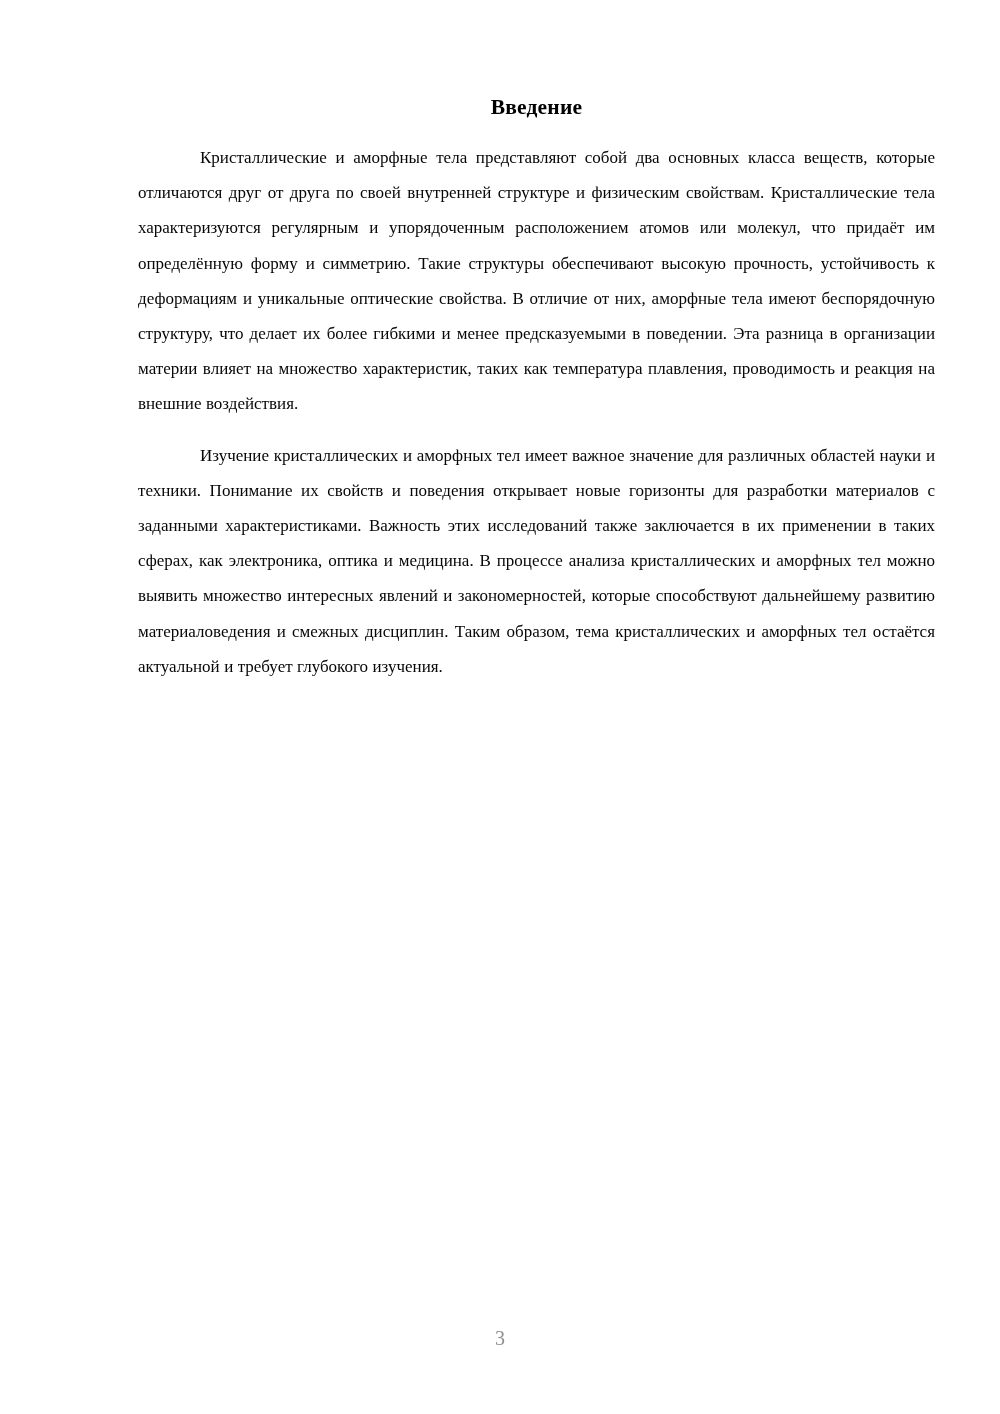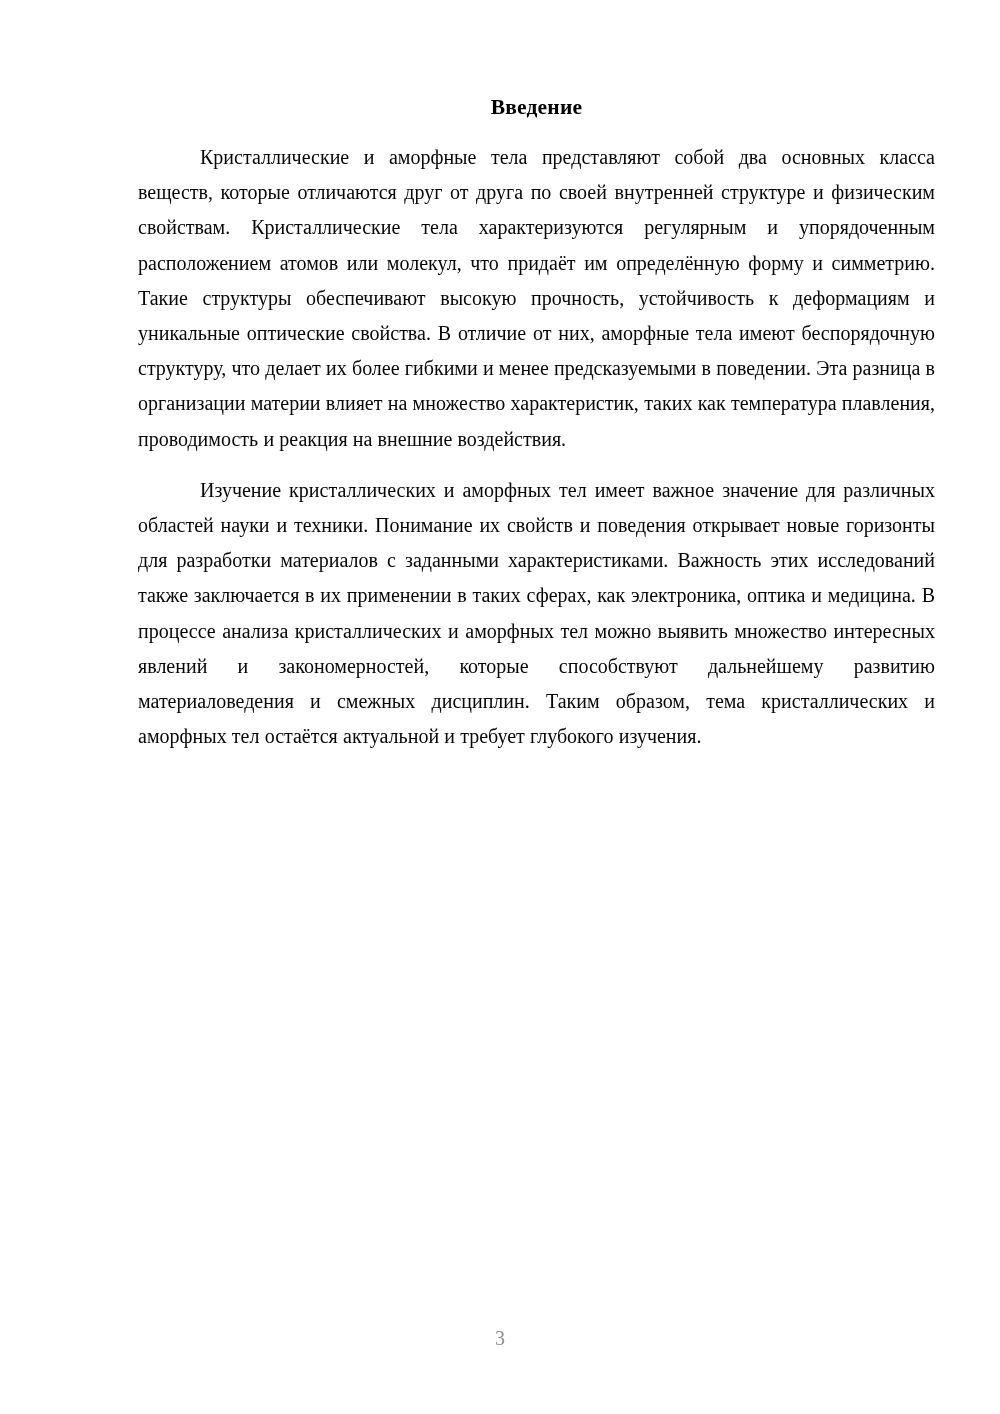--- a/index.html
+++ b/index.html
@@ -36,21 +36,21 @@
     font-size: 21.5px;
     font-weight: bold;
     text-align: center;
     letter-spacing: 0.2px;
     line-height: 30px;
     margin: 0 0 18px 0;
     color: #000000;
   }
 
   .para {
-    font-size: 20px;
+    font-size: 17px;
     line-height: 35.2px;
     text-align: justify;
     text-align-last: left;
     text-indent: 62px;
     margin: 0;
     color: #060606;
     hyphens: none;
     word-spacing: 0.2px;
   }
 

